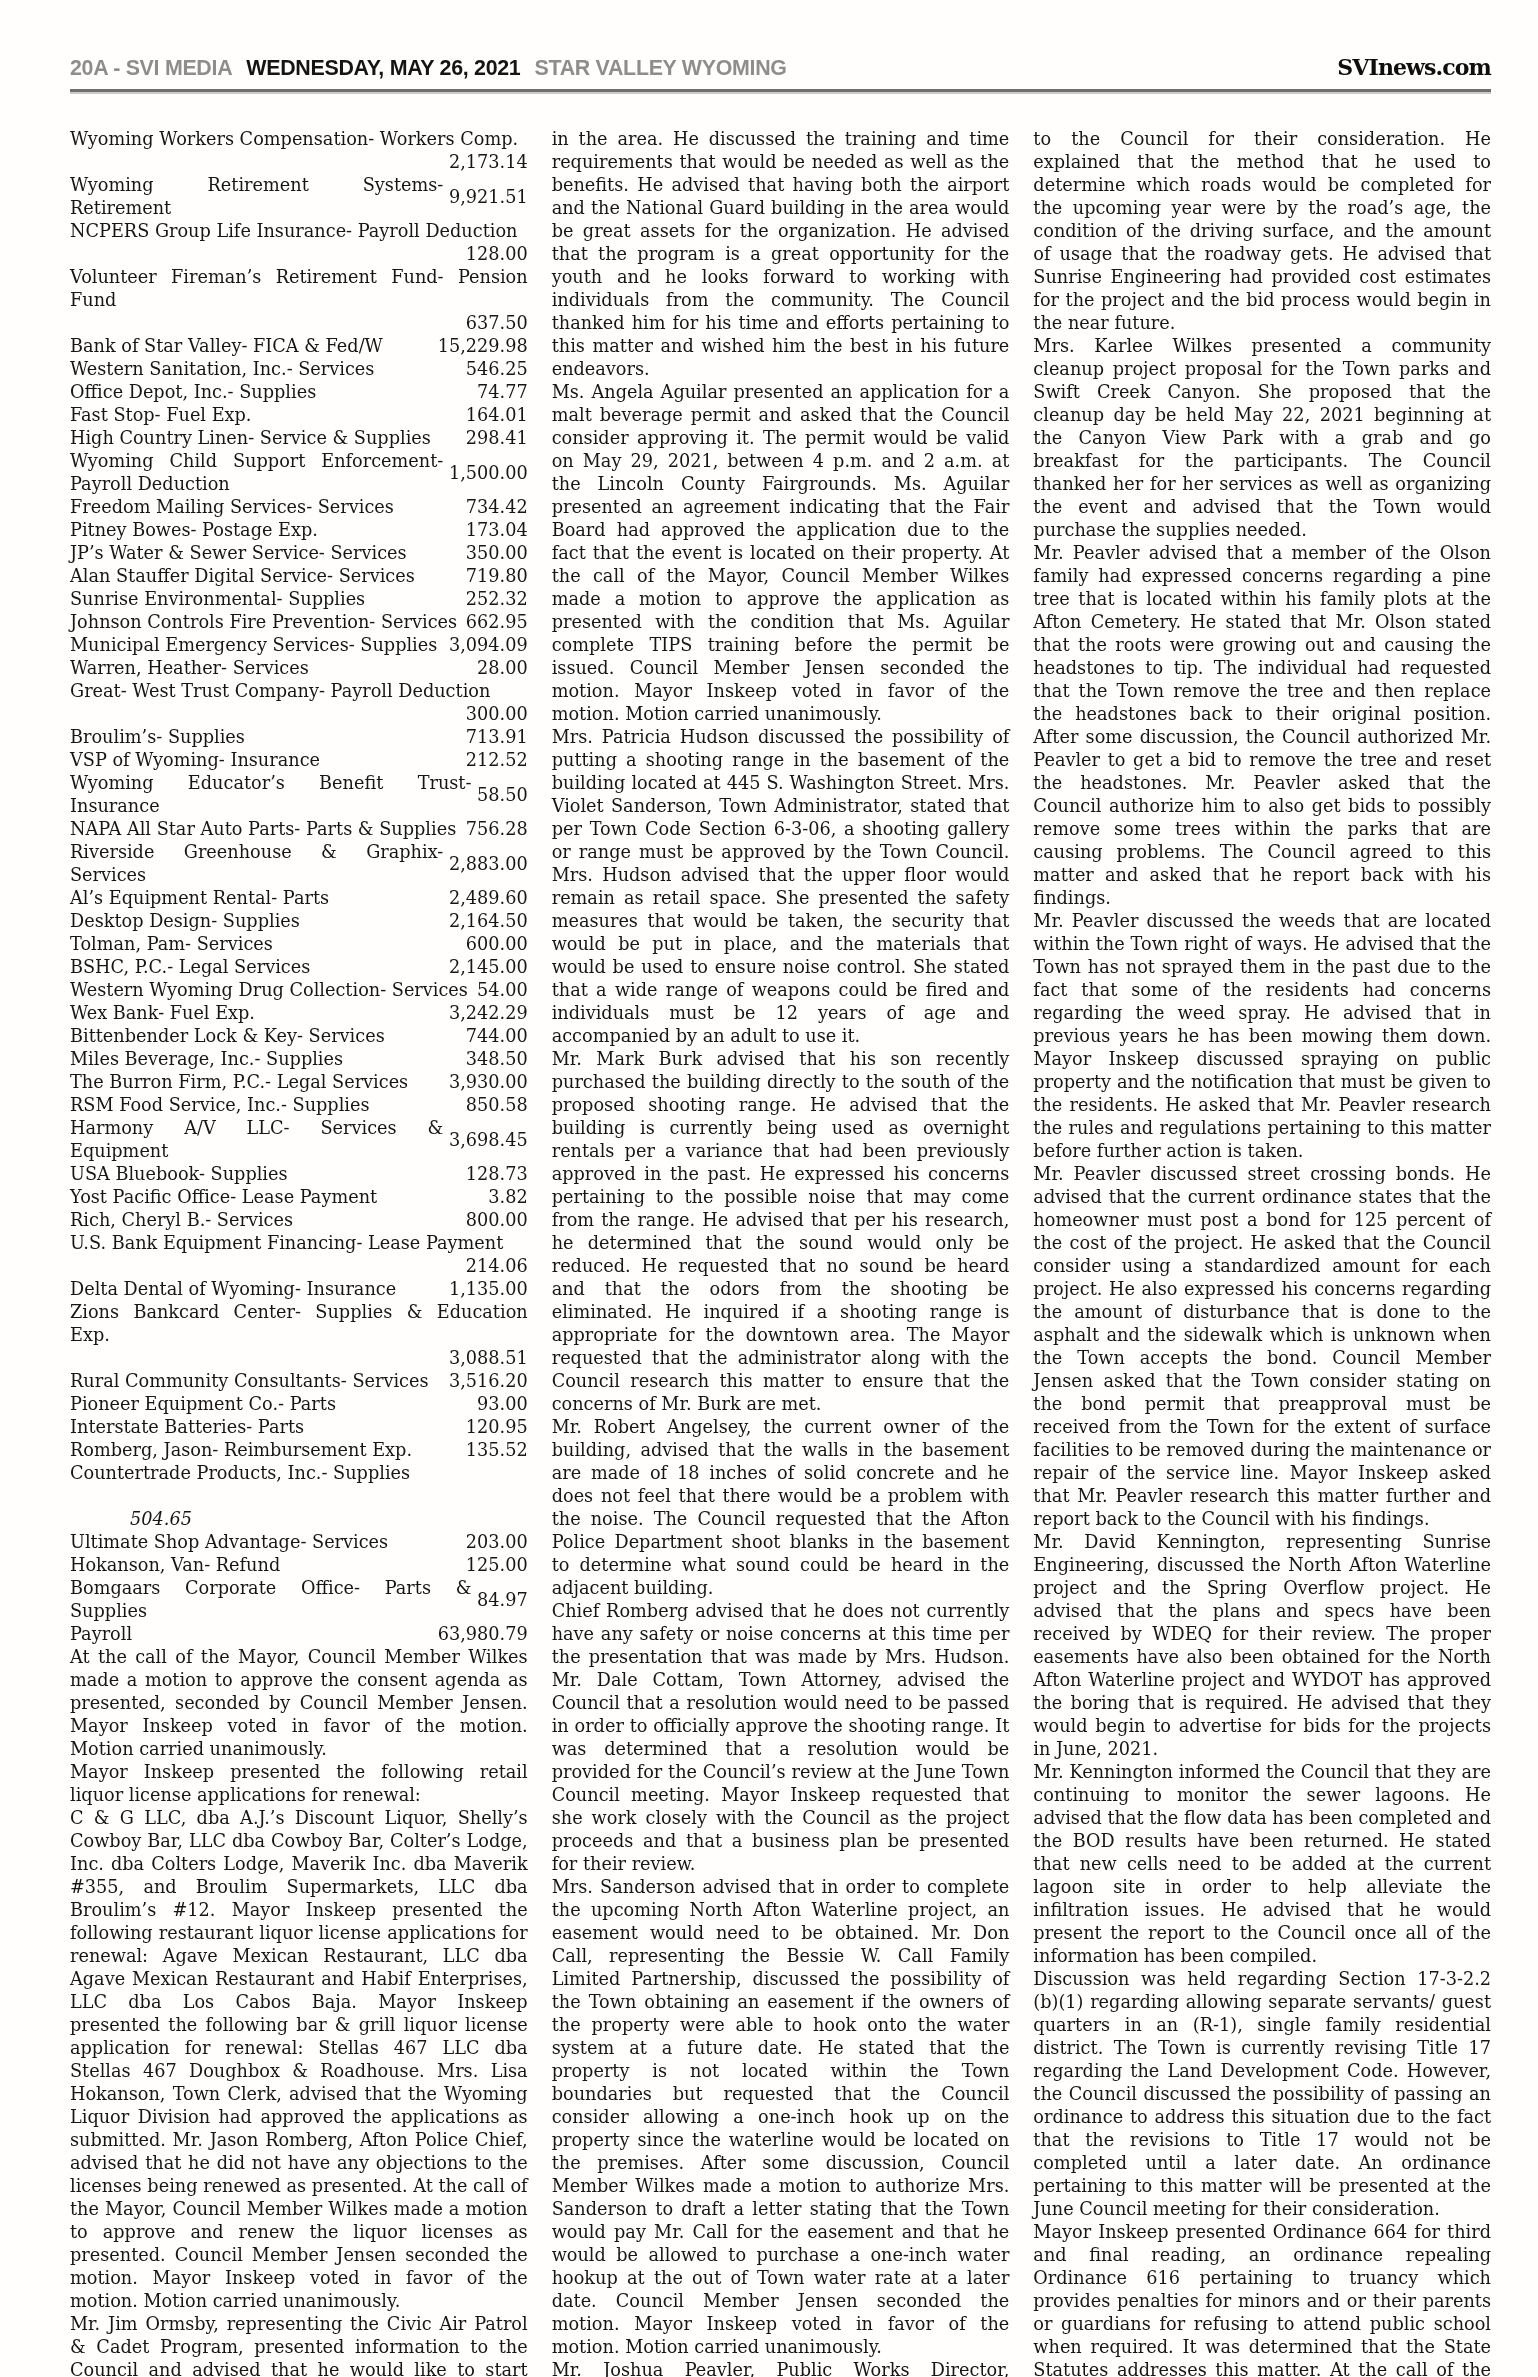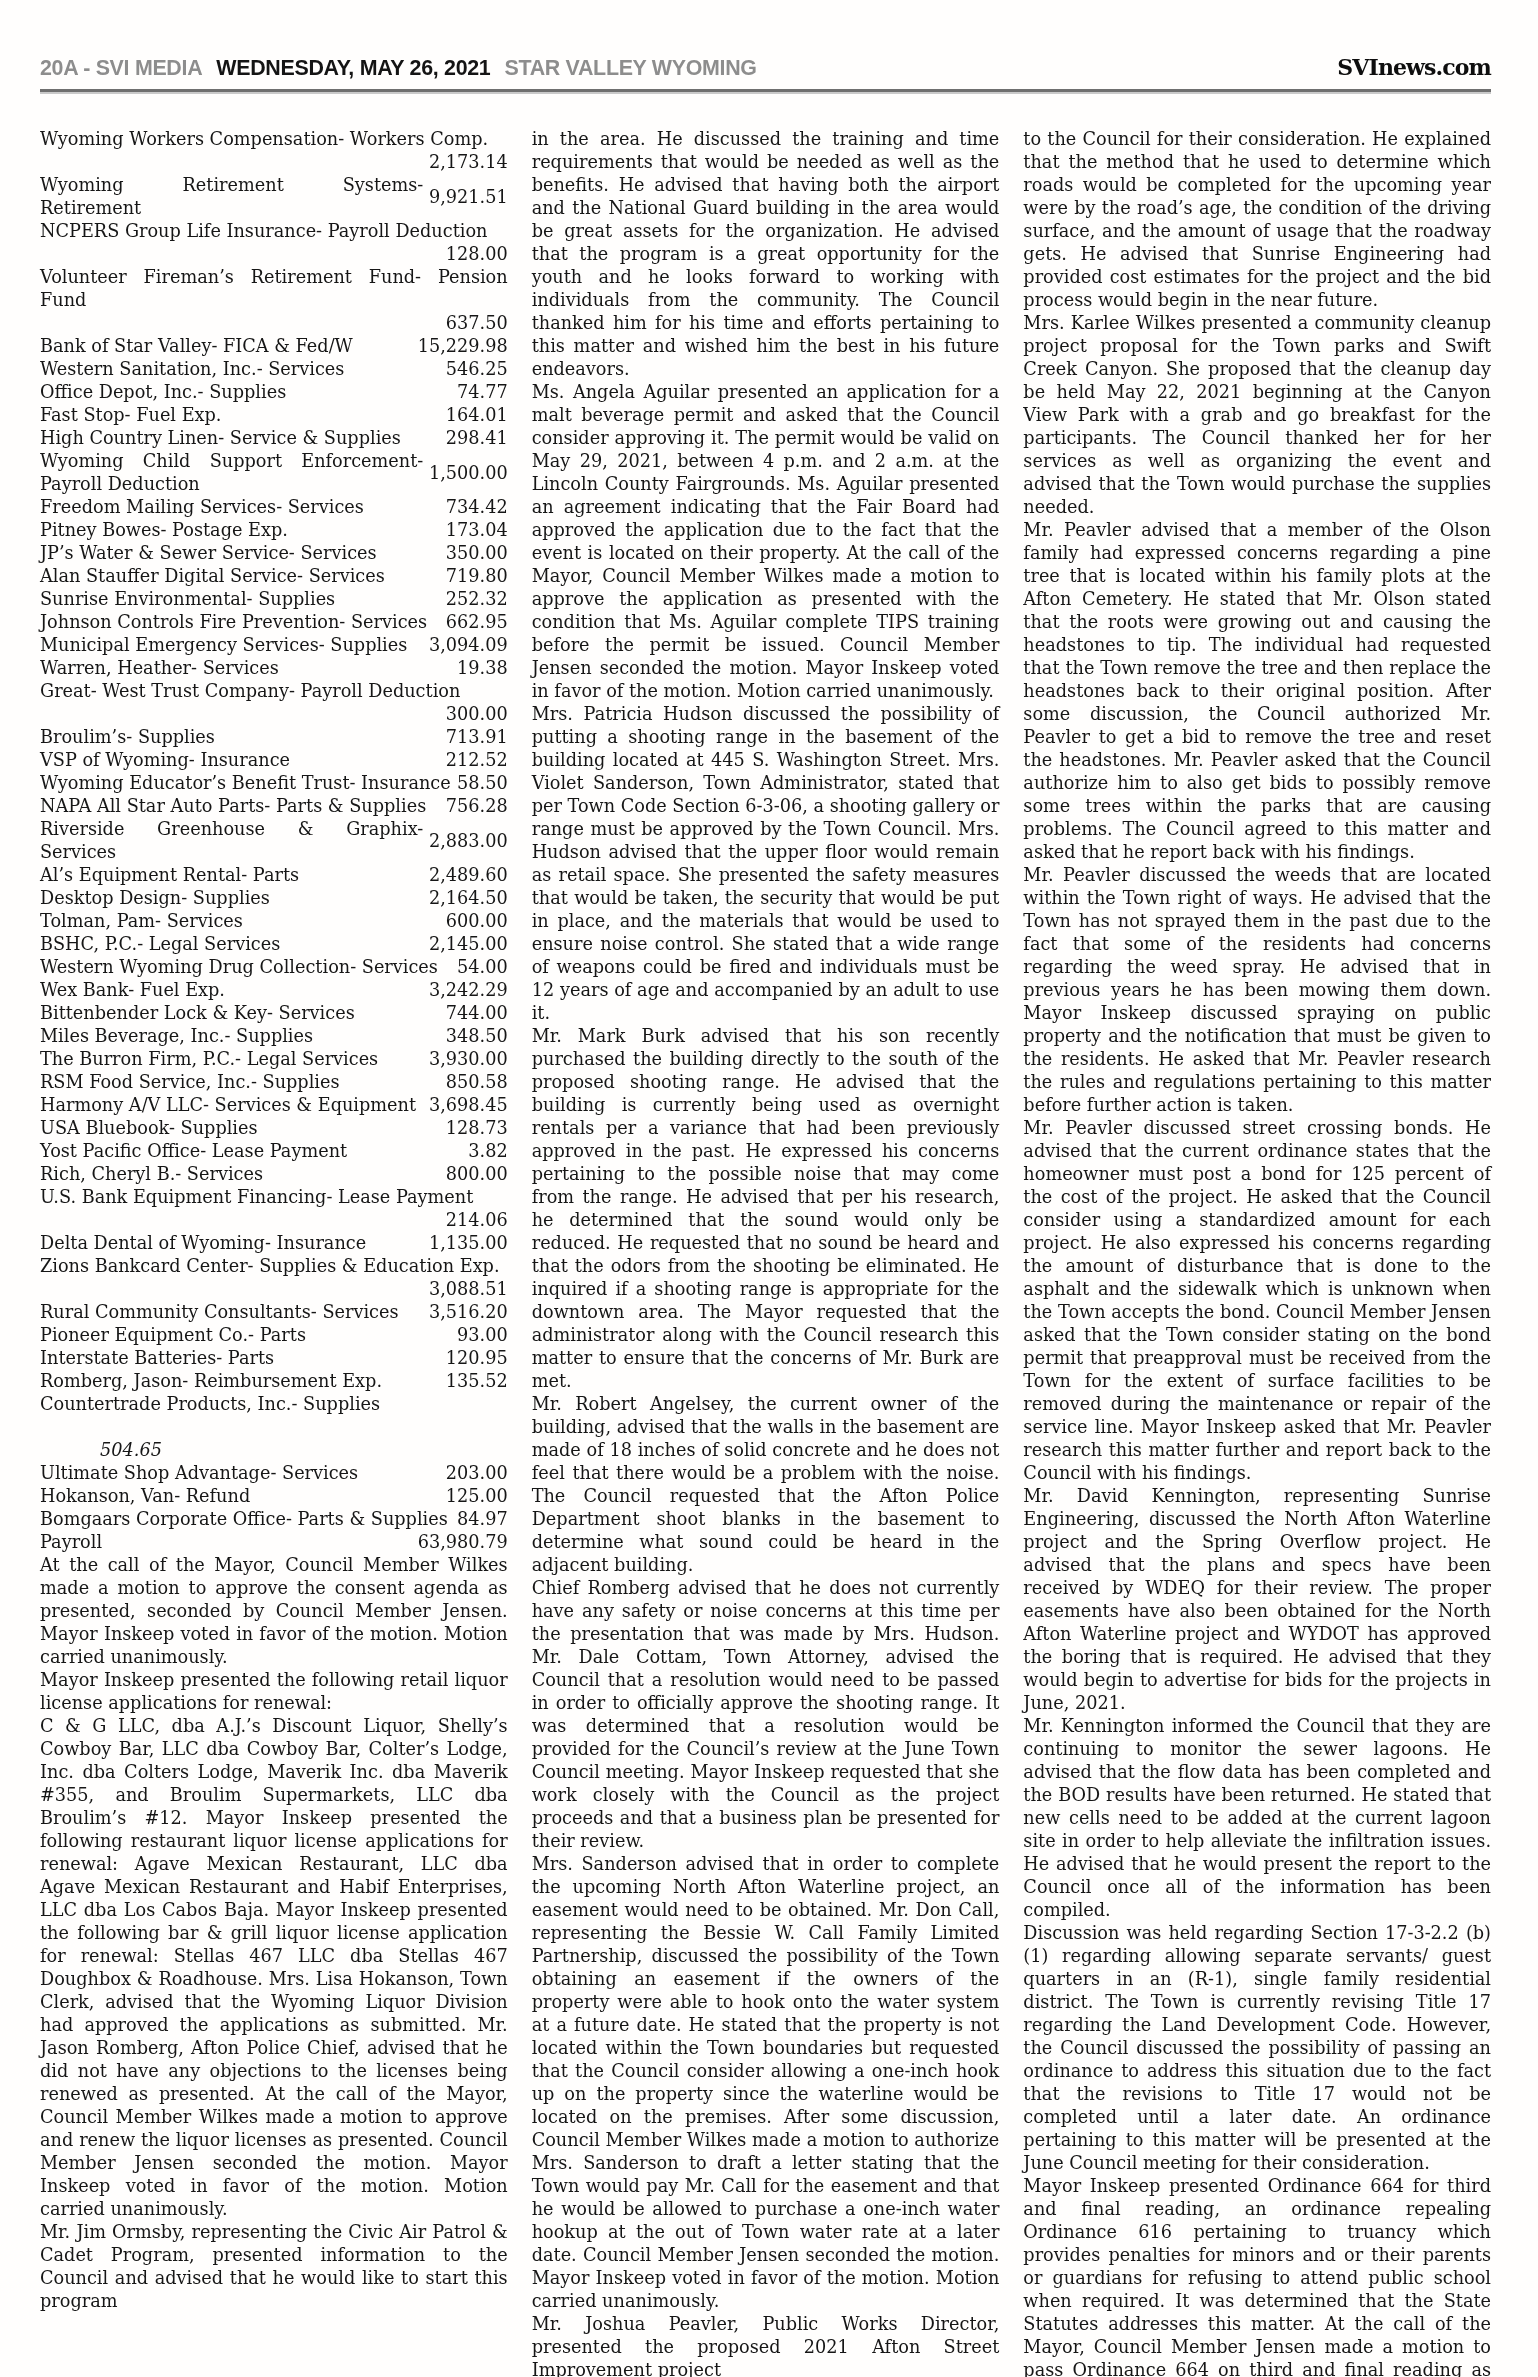--- a/index.html
+++ b/index.html
@@ -1,19 +1,19 @@
 <!DOCTYPE html>
 <html style="font-size:15px"><head>
 <meta charset="utf-8">
 <style>
   html,body{margin:0;padding:0;background:#ffffff;}
   .page{
     box-sizing:border-box;
     width:1538px;height:2377px;
-    padding:54px 47px 37px 40px;
+    padding:54px 47px 37px 70px;
     background:#fffefd;
     font-family:"DejaVu Serif",serif;
     color:#161616;
   }
   
   .hdr{display:flex;justify-content:space-between;align-items:baseline;}
   .hdr-left{
     font-family:"Liberation Sans",sans-serif;
     font-weight:bold;font-size:21.4px;letter-spacing:-0.3px;white-space:nowrap;
   }
@@ -124,21 +124,21 @@
           <div class="lrow">
             <span class="lname">Johnson Controls Fire Prevention- Services</span>
             <span class="lamt">662.95</span>
           </div>
           <div class="lrow">
             <span class="lname">Municipal Emergency Services- Supplies</span>
             <span class="lamt">3,094.09</span>
           </div>
           <div class="lrow">
             <span class="lname">Warren, Heather- Services</span>
-            <span class="lamt">19.38</span>
+            <span class="lamt">28.00</span>
           </div>
           <div class="lwrap">
             <div class="lname">Great- West Trust Company- Payroll Deduction</div>
             <div class="lamt">300.00</div>
           </div>
           <div class="lrow">
             <span class="lname">Broulim’s- Supplies</span>
             <span class="lamt">713.91</span>
           </div>
           <div class="lrow">

